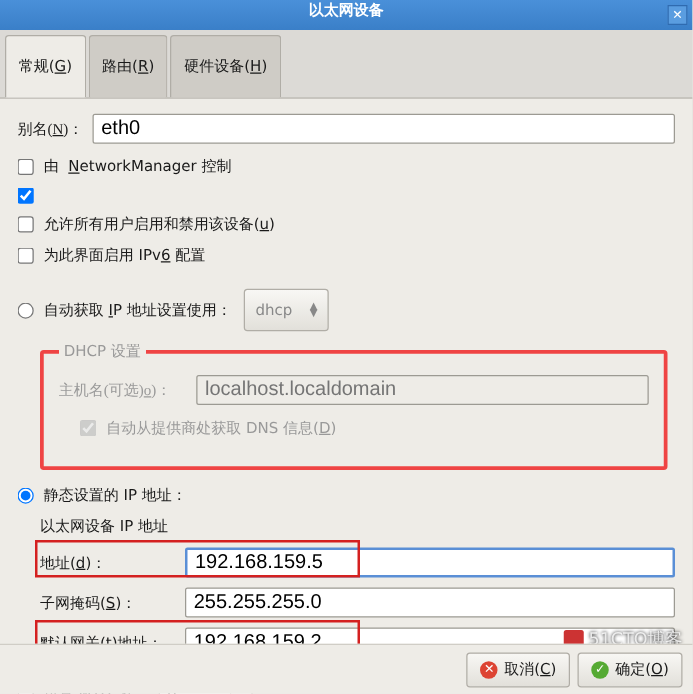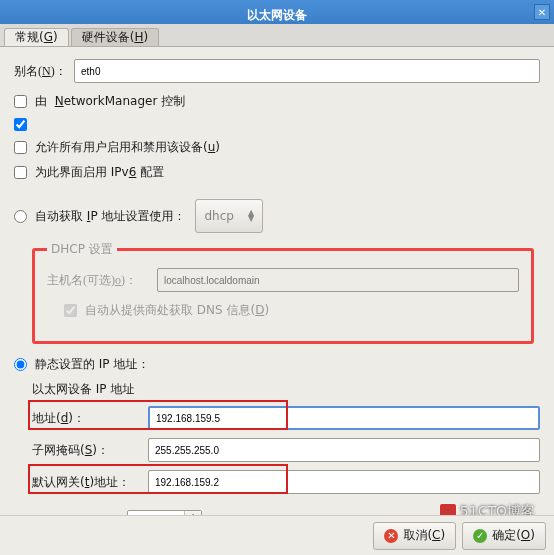--- a/index.html
+++ b/index.html
@@ -9,21 +9,21 @@
   background: #dcdad6;
   width: 554px;
   height: 555px;
   overflow: hidden;
   color: #1a1a1a;
 }
 .titlebar {
   height: 24px;
   background: linear-gradient(#4a90d9, #3a7fc8);
   display: flex;
-  align-items: flex-end;
+  align-items: flex-start;
   justify-content: center;
   position: relative;
   color: #fff;
   font-weight: bold;
 }
 .titlebar .close {
   position: absolute;
   right: 4px; top: 4px;
   width: 16px; height: 16px;
   background: #5a9de0;
@@ -31,21 +31,21 @@
   display: flex; align-items: center; justify-content: center;
   font-size: 10px;
 }
 .tabs {
   display: flex;
   background: #dcdad6;
   padding: 4px 4px 0 4px;
   border-bottom: 1px solid #b0ada6;
 }
 .tab {
-  padding: 0 10px;
+  padding: 16px 10px;
   background: #cfccc6;
   border: 1px solid #b0ada6;
   border-bottom: none;
   border-top-left-radius: 3px;
   border-top-right-radius: 3px;
   margin-right: 2px;
   cursor: pointer;
 }
 .tab.active {
   background: #eeece7;
@@ -62,21 +62,21 @@
 .label {
   width: 60px;
   font-family: Liberation Serif, serif;
 }
 input[type="text"] {
   flex: 1;
   height: 24px;
   border: 1px solid #9c9a93;
   background: #fff;
   padding: 2px 6px;
-  font-size: 10px;
+  font-size: 16px;
   border-radius: 2px;
 }
 input[type="text"]:disabled {
   background: #eeece7;
   color: #999;
 }
 .chk-row {
   display: flex;
   align-items: center;
   margin-bottom: 8px;
@@ -172,40 +172,41 @@
   background: #d43; display: flex; align-items: center; justify-content: center;
   color: #fff; font-size: 10px; font-weight: bold;
 }
 .icon-ok {
   width: 14px; height: 14px; border-radius: 50%;
   background: #5a3; display: flex; align-items: center; justify-content: center;
   color: #fff; font-size: 10px; font-weight: bold;
 }
 .watermark {
   position: absolute;
-  right: 19px; bottom: 34px;
+  right: 8px; bottom: 34px;
   color: rgba(255,255,255,.8);
   text-shadow: 0 0 3px #000;
   font-size: 14px;
   display: flex; align-items: center; gap: 4px;
 }
 .watermark .logo {
   width: 16px; height: 16px; background: #c33; border-radius: 2px;
 }
 </style>
 </head>
 <body>
 
 <div class="titlebar">
   <span>以太网设备</span>
   <div class="close">✕</div>
 </div>
 
 <div class="tabs">
   <div class="tab active">常规(<span class="u">G</span>)</div>
+  <div class="tab">路由(<span class="u">R</span>)</div>
   <div class="tab">硬件设备(<span class="u">H</span>)</div>
 </div>
 
 <div class="content">
   <div class="row">
     <span class="label">别名(<span class="u">N</span>)：</span>
     <input type="text" value="eth0" style="">
   </div>
 
   <div class="chk-row">

